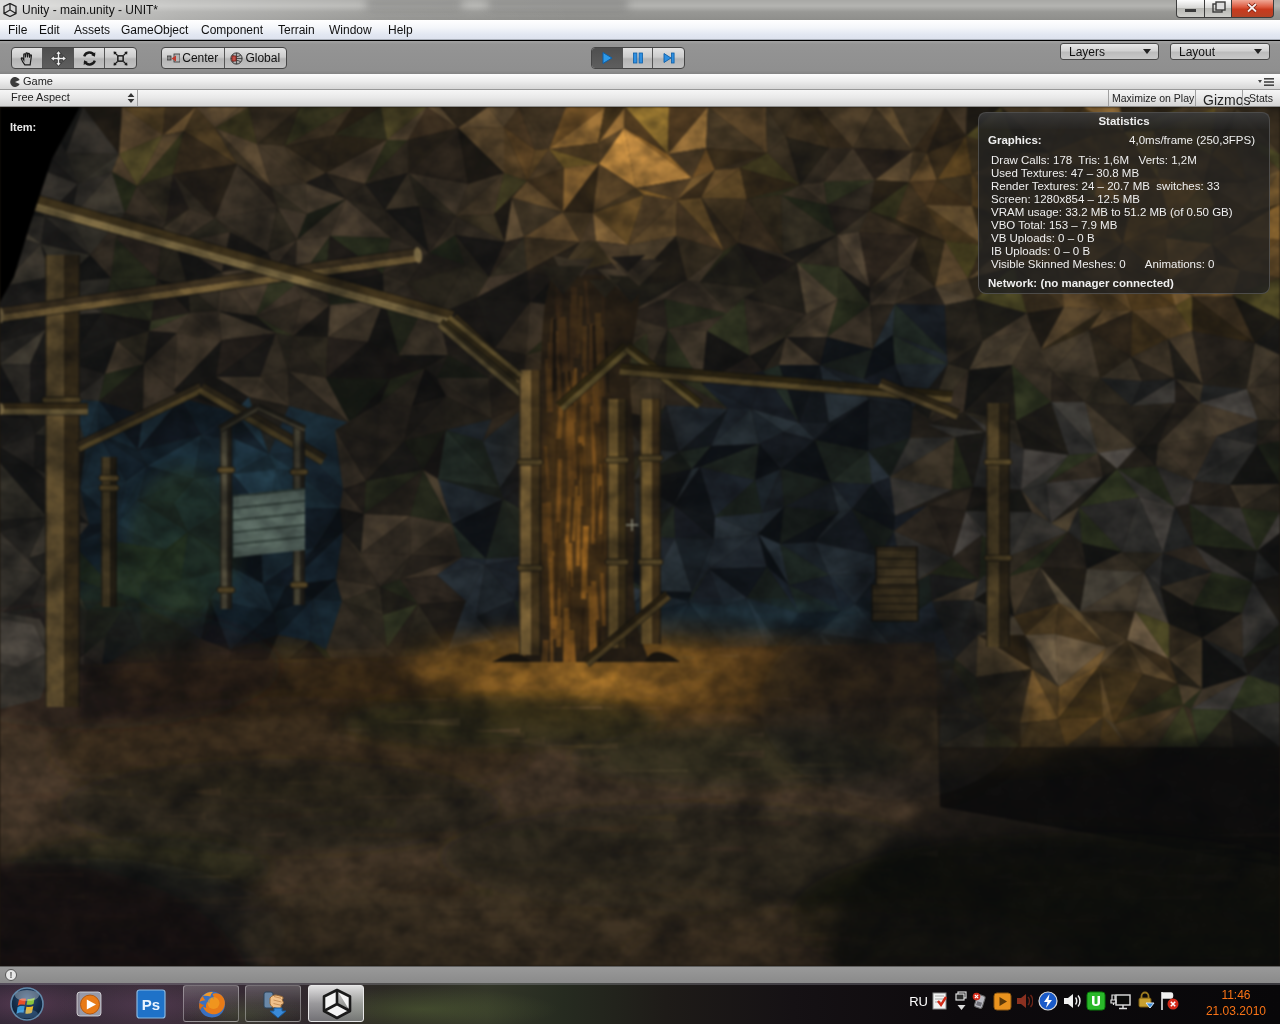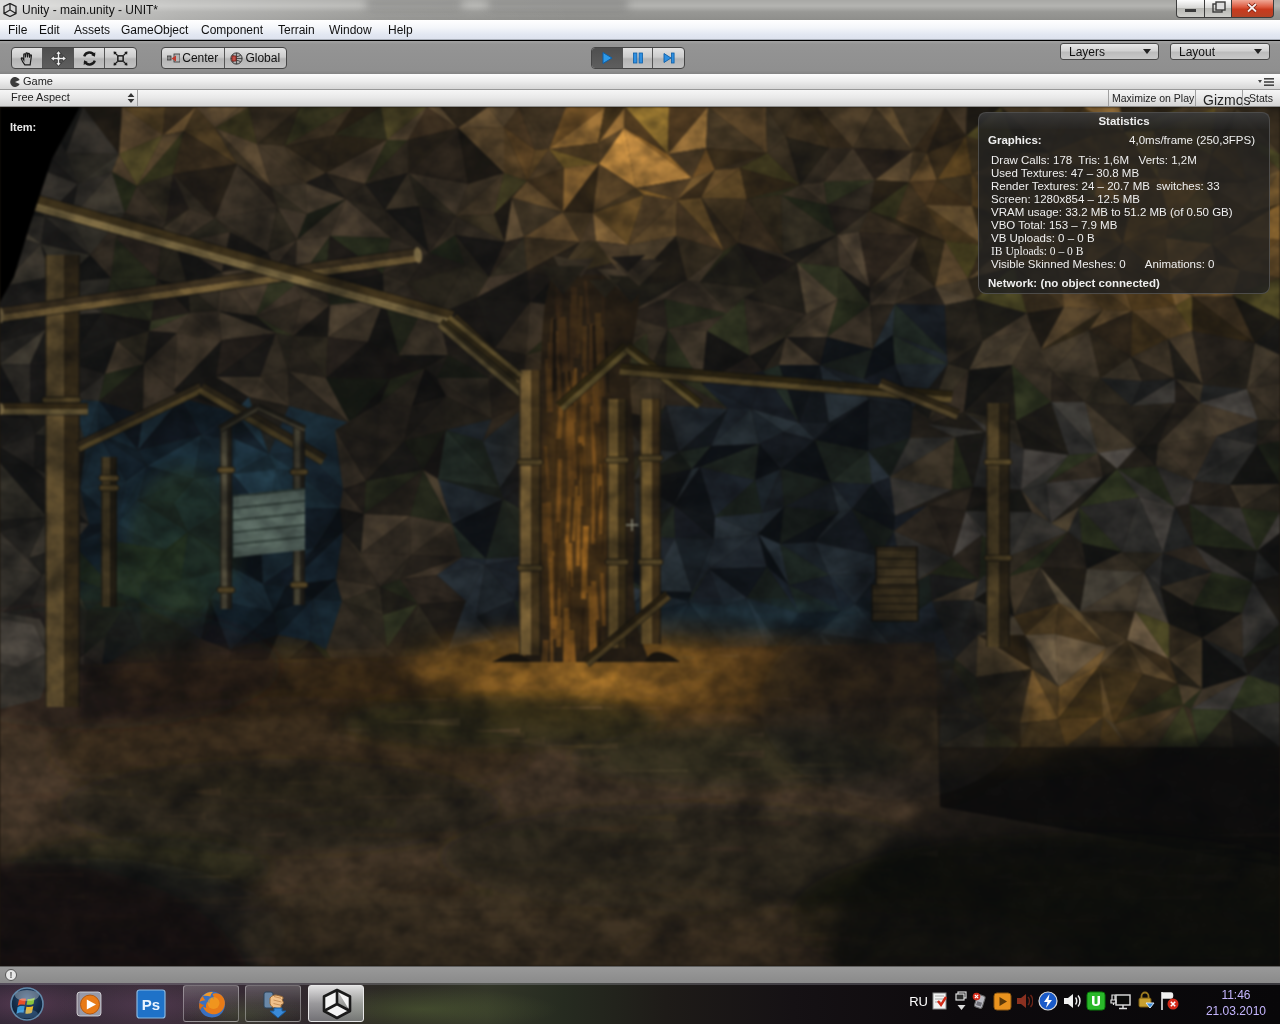--- a/index.html
+++ b/index.html
@@ -50,21 +50,21 @@
 #statusbar{position:absolute;left:0;top:966px;width:1280px;height:17px;
   background:linear-gradient(180deg,#999999,#8a8a8a);border-top:1px solid #5f5f5f;
   font-size:11px;color:#1a1a1a;}
 #statusbar .ic{position:absolute;left:5px;top:2px;width:12px;height:12px;border-radius:50%;
   border:1px solid #555;background:#e8e8e8;color:#555;font-size:9px;font-weight:bold;text-align:center;line-height:11px;}
 #statusbar .tx{position:absolute;left:19px;top:1.5px;font-size:13px;}
 #taskbar{position:absolute;left:0;top:983px;width:1280px;height:41px;background:#181218;overflow:hidden;}
 .tkbtn{position:absolute;top:2px;width:56px;height:37px;border:1px solid rgba(255,255,255,.35);border-radius:3px;
   background:linear-gradient(180deg,rgba(255,255,255,.22),rgba(255,255,255,.06) 50%,rgba(0,0,0,.12));}
 #tray{position:absolute;right:0;top:0;height:41px;color:#fff;font-size:12px;}
-#clock{position:absolute;right:14px;top:4px;text-align:center;line-height:16px;font-size:12px;color:#c4b5fd;}
+#clock{position:absolute;right:14px;top:4px;text-align:center;line-height:16px;font-size:12px;color:#f97316;}
 </style></head>
 <body>
 <div id="titlebar">
   <div class="lgrad"></div>
   <div class="smudge" style="left:366px;width:96px;"></div>
   <div class="smudge" style="left:488px;width:140px;"></div>
   <svg id="ulogo" width="14" height="14" viewBox="0 0 14 14">
       <path d="M7 0.5 L13 3.5 L13 10.5 L7 13.5 L1 10.5 L1 3.5 Z M7 0.5 L7 7 L13 10.5 M7 7 L1 10.5" fill="#d8d8d8" stroke="#222" stroke-width="1.3"></path>
     </svg>
   <div id="ttext">Unity - main.unity - UNIT*</div>
@@ -1879,23 +1879,23 @@
     <div class="hd">Statistics</div>
     <div class="row" style="top:21px;font-weight:bold;">Graphics:</div>
     <div class="row" style="top:21px;left:auto;right:14px;">4,0ms/frame (250,3FPS)</div>
     <div class="row" style="top:41px;left:12px;">Draw Calls: 178&nbsp; Tris: 1,6M&nbsp;&nbsp; Verts: 1,2M</div>
     <div class="row" style="top:54px;left:12px;">Used Textures: 47 – 30.8 MB</div>
     <div class="row" style="top:67px;left:12px;">Render Textures: 24 – 20.7 MB&nbsp; switches: 33</div>
     <div class="row" style="top:80px;left:12px;">Screen: 1280x854 – 12.5 MB</div>
     <div class="row" style="top:93px;left:12px;">VRAM usage: 33.2 MB to 51.2 MB (of 0.50 GB)</div>
     <div class="row" style="top:106px;left:12px;">VBO Total: 153 – 7.9 MB</div>
     <div class="row" style="top:119px;left:12px;">VB Uploads: 0 – 0 B</div>
-    <div class="row" style="top:132px;left:12px;font-family:Liberation Serif, serif;">IB Uploads: 0 – 0 B</div>
+    <div class="row" style="top:132px;left:12px;">IB Uploads: 0 – 0 B</div>
     <div class="row" style="top:145px;left:12px;">Visible Skinned Meshes: 0&nbsp;&nbsp;&nbsp;&nbsp;&nbsp;&nbsp;Animations: 0</div>
-    <div class="row" style="top:164px;font-weight:bold;">Network: (no object connected)</div>
+    <div class="row" style="top:164px;font-weight:bold;">Network: (no manager connected)</div>
   </div>
 </div>
 <div id="statusbar">
   <div class="ic">!</div>
 </div>
 <div id="taskbar">
   <div style="position:absolute;inset:0;background:linear-gradient(90deg,#332837 0%,#3e2f3c 12%,#322830 22%,#2c2a24 30%,#333628 38%,#262b20 44%,#1e1b18 52%,#151114 62%,#0d0a0d 75%,#080709 100%);"></div>
   <div style="position:absolute;left:0;top:0;width:1280px;height:2px;background:rgba(150,150,160,.35);"></div>
   <div style="position:absolute;left:330px;top:4px;width:230px;height:37px;background:radial-gradient(ellipse at 40% 60%,rgba(95,115,58,.4),rgba(0,0,0,0) 70%);"></div>
   <div style="position:absolute;left:180px;top:10px;width:130px;height:31px;background:radial-gradient(ellipse at 50% 70%,rgba(80,100,52,.4),rgba(0,0,0,0) 75%);"></div>

